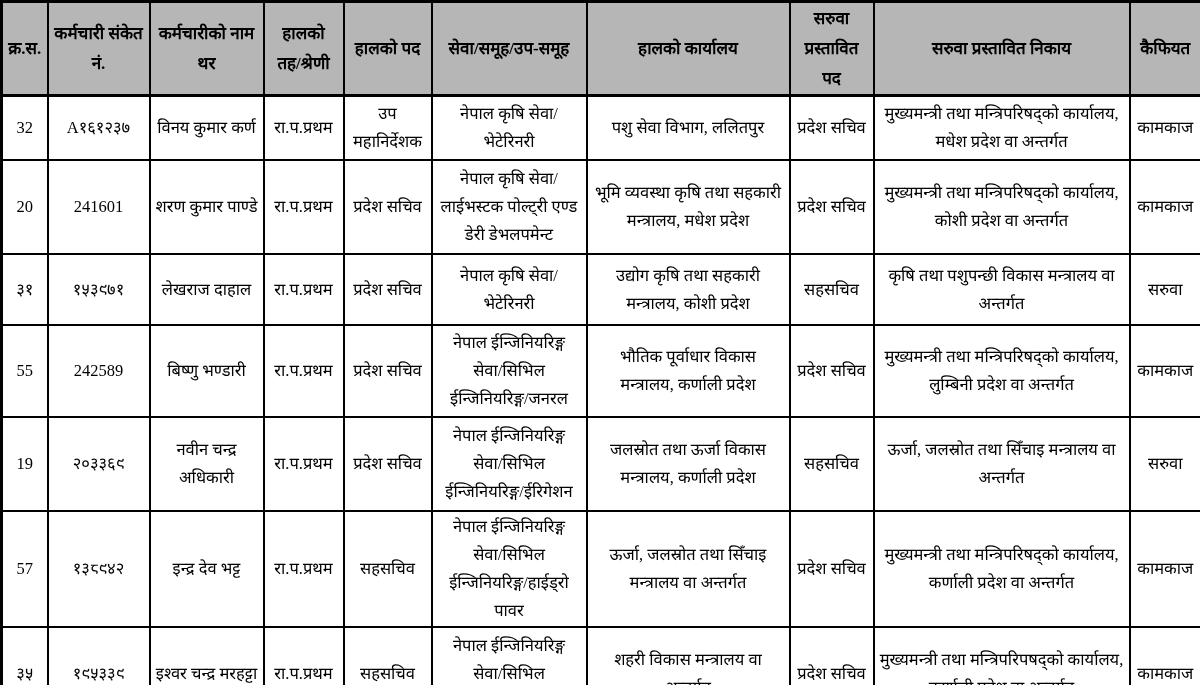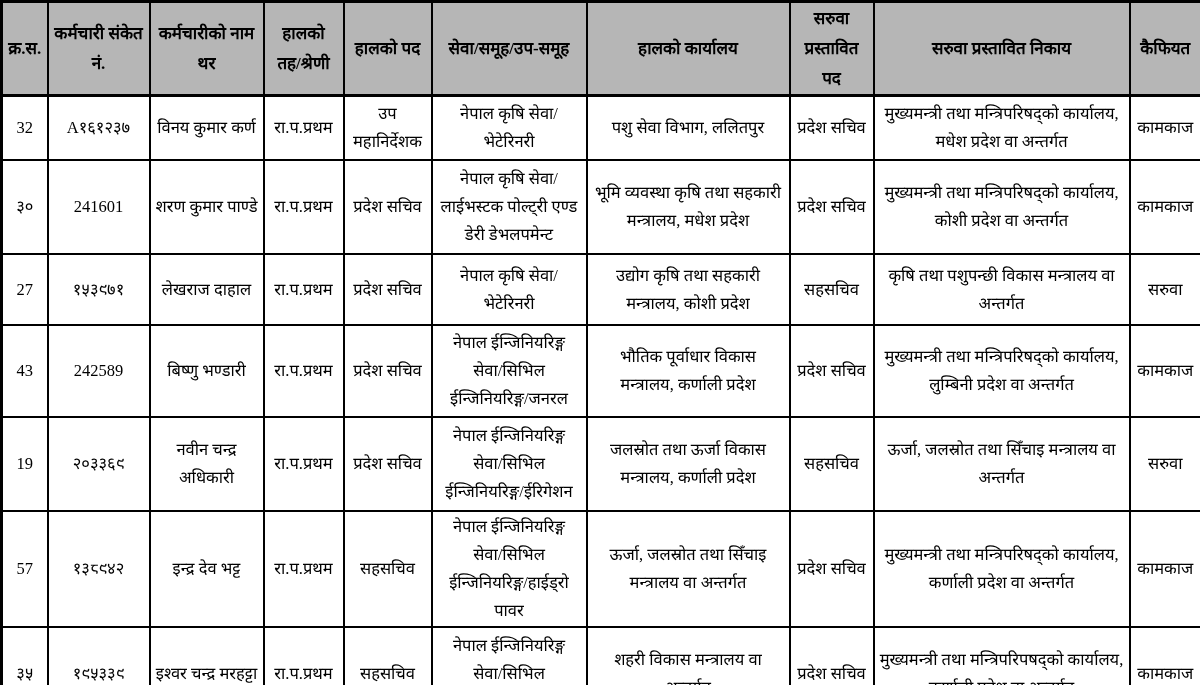--- a/index.html
+++ b/index.html
@@ -89,45 +89,45 @@
           <td>विनय कुमार कर्ण</td>
           <td>रा.प.प्रथम</td>
           <td>उप महानिर्देशक</td>
           <td>नेपाल कृषि सेवा/भेटेरिनरी</td>
           <td>पशु सेवा विभाग, ललितपुर</td>
           <td>प्रदेश सचिव</td>
           <td>मुख्यमन्त्री तथा मन्त्रिपरिषद्को कार्यालय, मधेश प्रदेश वा अन्तर्गत</td>
           <td>कामकाज</td>
         </tr>
         <tr>
-          <td>३०</td>
+          <td>20</td>
           <td>241601</td>
           <td>शरण कुमार पाण्डे</td>
           <td>रा.प.प्रथम</td>
           <td>प्रदेश सचिव</td>
           <td>नेपाल कृषि सेवा/लाईभस्टक पोल्ट्री एण्ड डेरी डेभलपमेन्ट</td>
           <td>भूमि व्यवस्था कृषि तथा सहकारी मन्त्रालय, मधेश प्रदेश</td>
           <td>प्रदेश सचिव</td>
           <td>मुख्यमन्त्री तथा मन्त्रिपरिषद्को कार्यालय, कोशी प्रदेश वा अन्तर्गत</td>
           <td>कामकाज</td>
         </tr>
         <tr>
-          <td>27</td>
+          <td>३१</td>
           <td>१५३९७१</td>
           <td>लेखराज दाहाल</td>
           <td>रा.प.प्रथम</td>
           <td>प्रदेश सचिव</td>
           <td>नेपाल कृषि सेवा/भेटेरिनरी</td>
           <td>उद्योग कृषि तथा सहकारी मन्त्रालय, कोशी प्रदेश</td>
           <td>सहसचिव</td>
           <td>कृषि तथा पशुपन्छी विकास मन्त्रालय वा अन्तर्गत</td>
           <td>सरुवा</td>
         </tr>
         <tr>
-          <td>43</td>
+          <td>55</td>
           <td>242589</td>
           <td>बिष्णु भण्डारी</td>
           <td>रा.प.प्रथम</td>
           <td>प्रदेश सचिव</td>
           <td>नेपाल ईन्जिनियरिङ्ग सेवा/सिभिल ईन्जिनियरिङ्ग/जनरल</td>
           <td>भौतिक पूर्वाधार विकास मन्त्रालय, कर्णाली प्रदेश</td>
           <td>प्रदेश सचिव</td>
           <td>मुख्यमन्त्री तथा मन्त्रिपरिषद्को कार्यालय, लुम्बिनी प्रदेश वा अन्तर्गत</td>
           <td>कामकाज</td>
         </tr>

